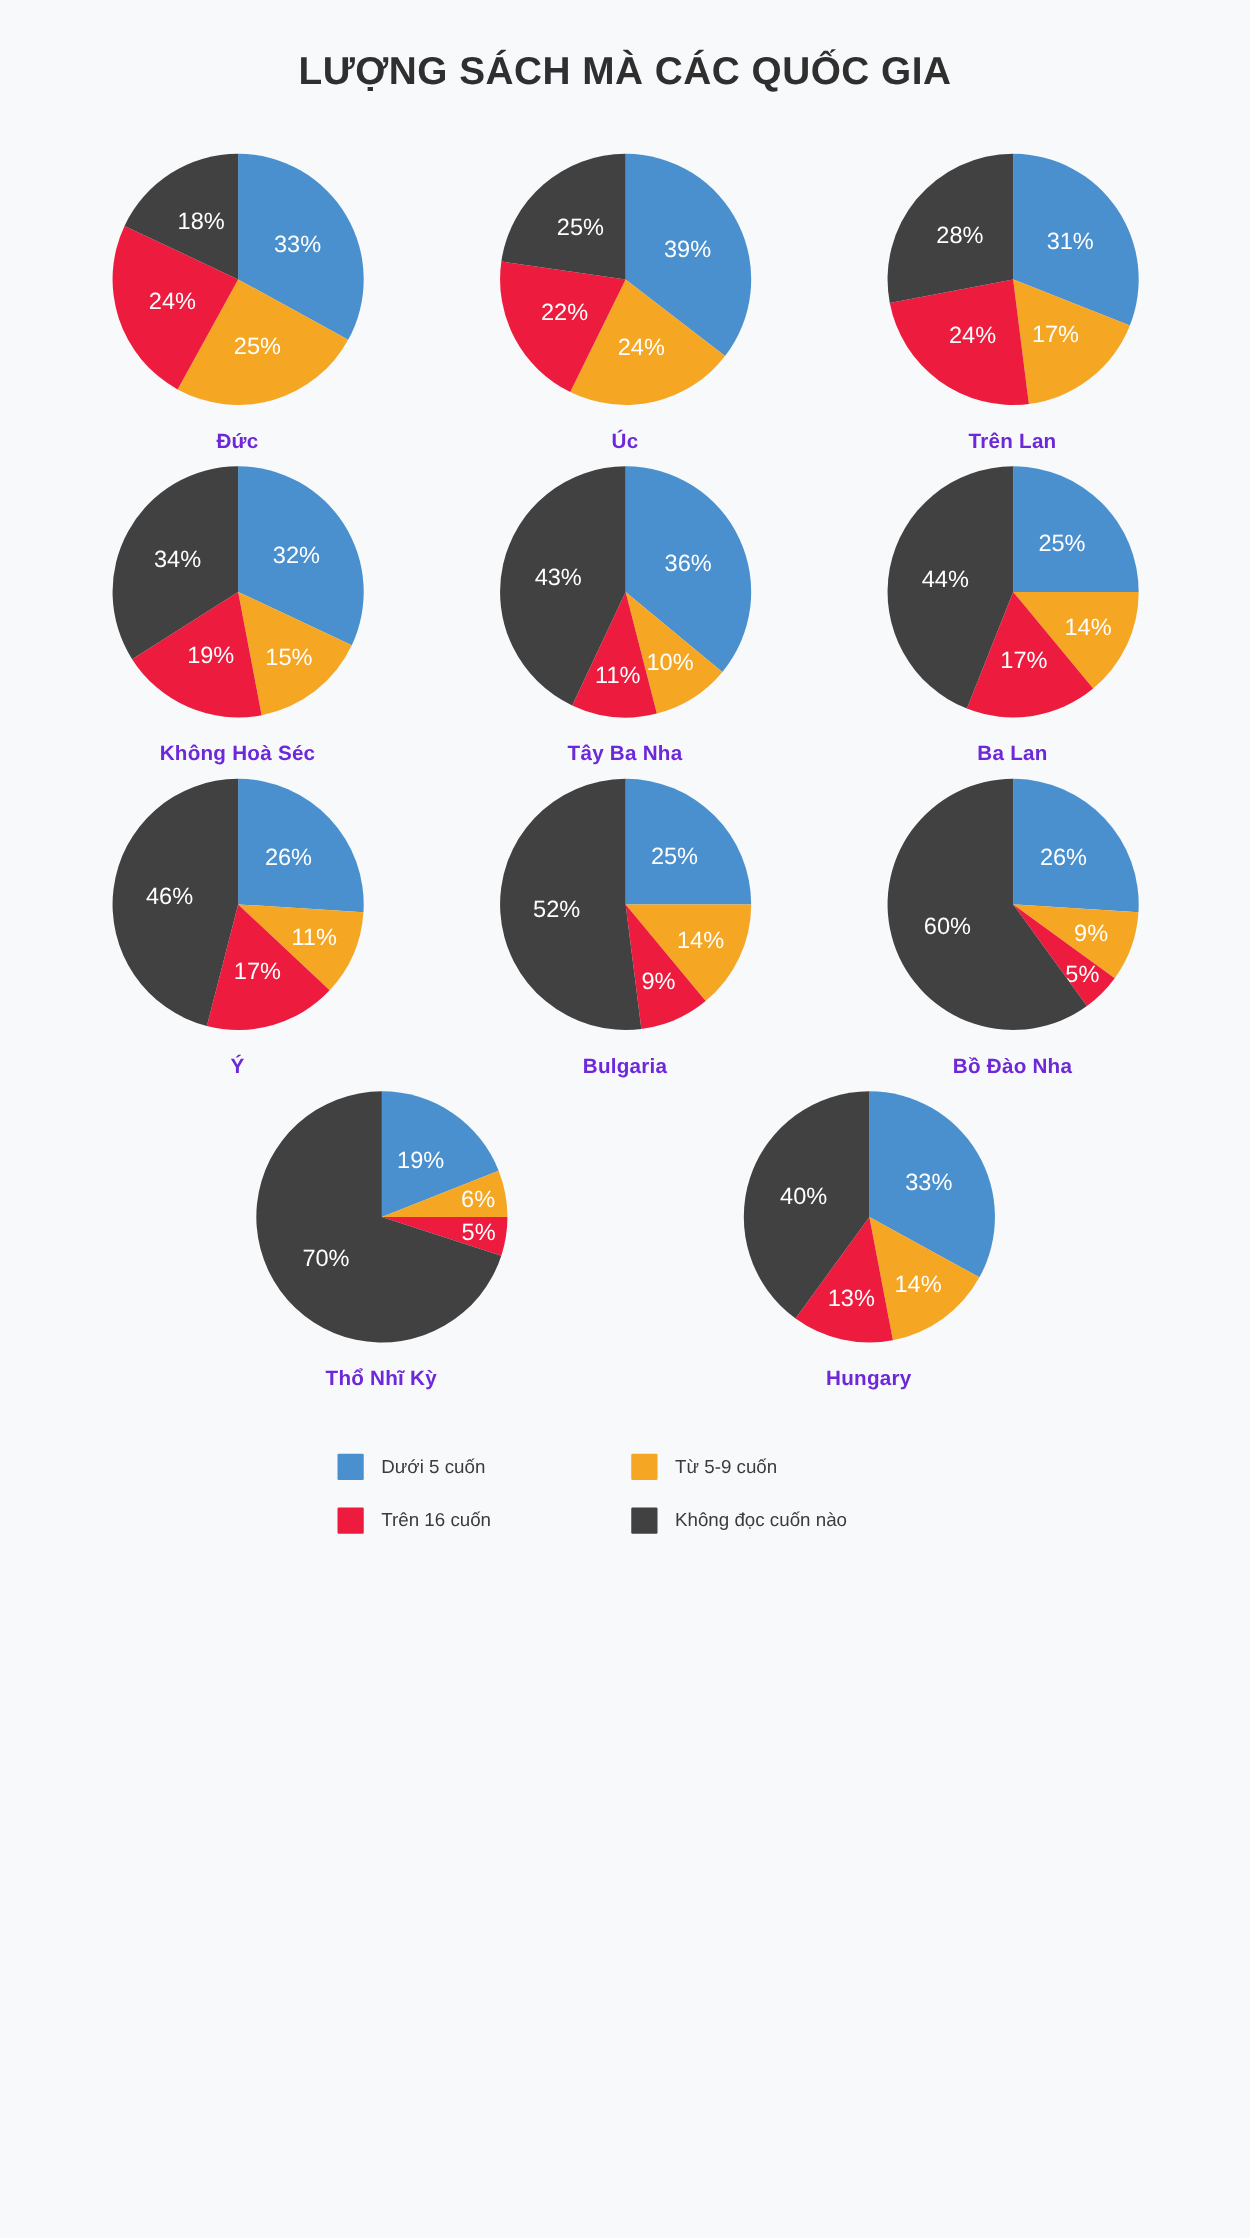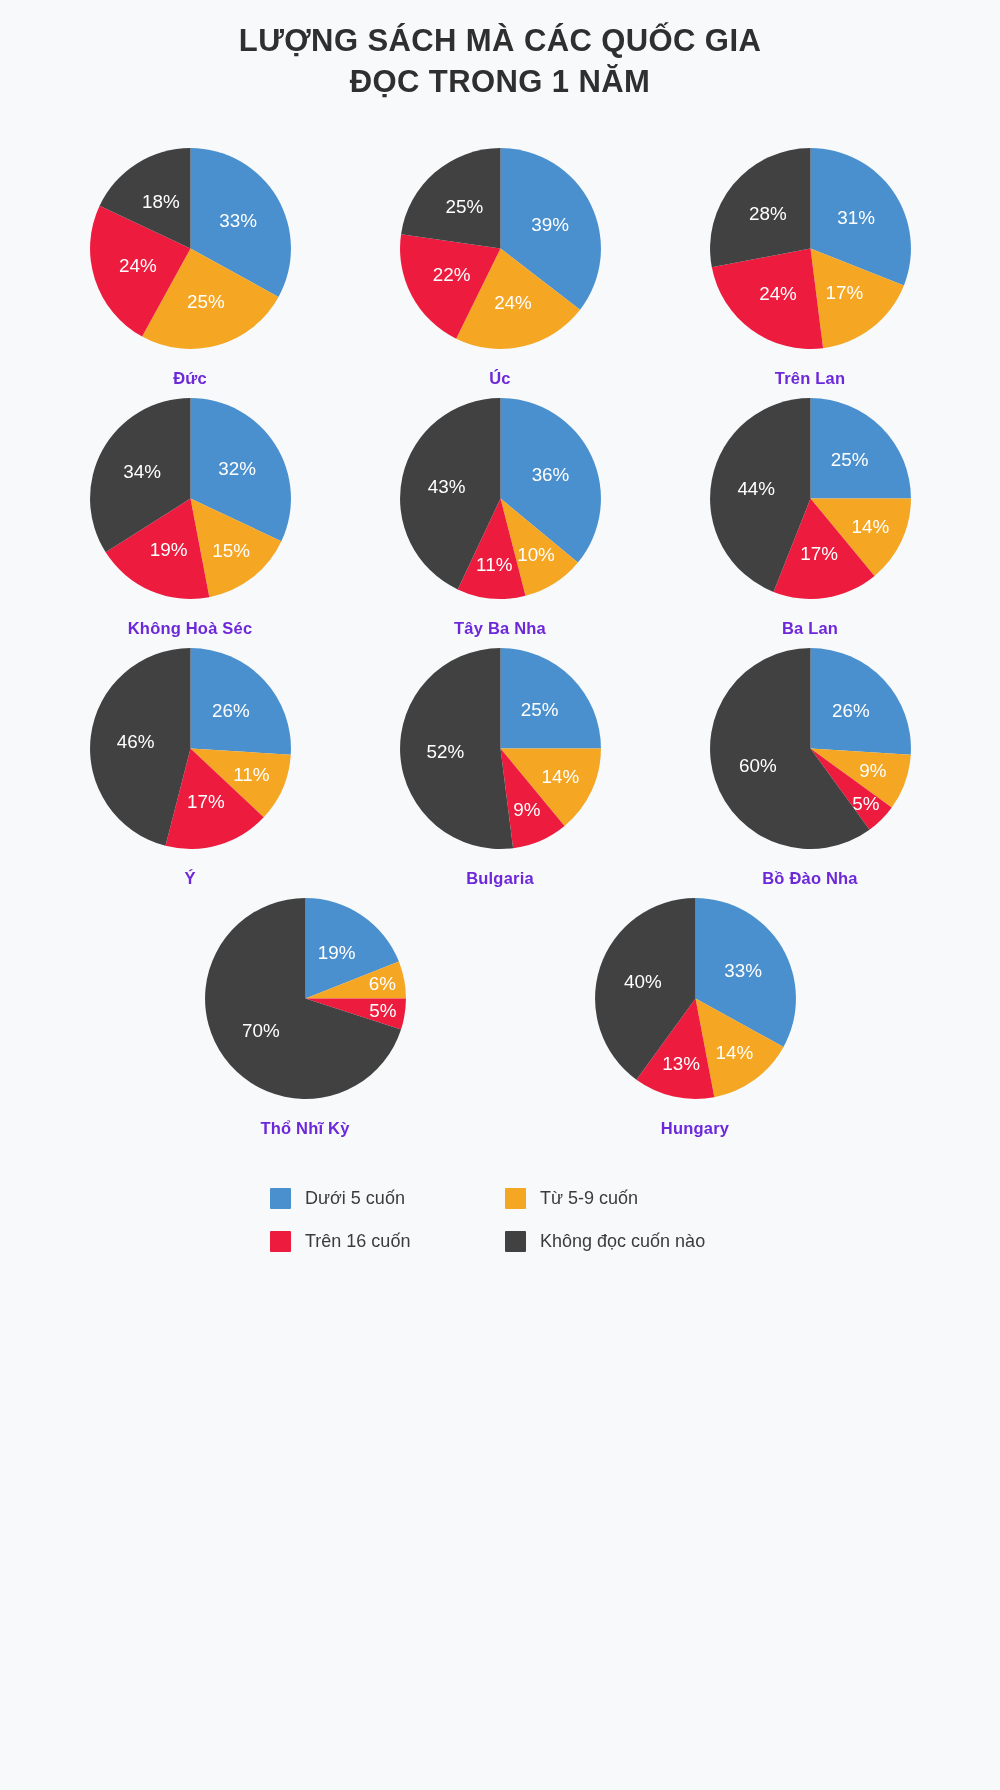--- a/index.html
+++ b/index.html
@@ -17,21 +17,21 @@
     overflow: hidden;
   }
 
   .infographic {
     width: 1000px;
     height: 1790px;
     position: relative;
     display: flex;
     flex-direction: column;
     align-items: center;
-    padding-top: 20px;
+    padding-top: 36px;
   }
 
   
   .title-block {
     width: 100%;
     text-align: center;
     margin-bottom: 44px;
   }
   .title-line {
     font-size: 31px;
@@ -104,33 +104,32 @@
     align-items: center;
     gap: 14px;
   }
   .legend-swatch {
     width: 21px;
     height: 21px;
     flex: 0 0 21px;
     border-radius: 1px;
   }
   .legend-text {
-    font-size: 18px;
+    font-size: 15px;
     color: #3b3b3b;
     white-space: nowrap;
   }
 </style>
 </head>
 <body>
 
 <div class="infographic">
 
   <div class="title-block">
     <div class="title-line">LƯỢNG SÁCH MÀ CÁC QUỐC GIA</div>
-    <div class="title-line">ĐỌC TRONG 1 NĂM</div>
   </div>
 
   <div class="chart-rows">
       <div class="chart-row row-3col">
         <div class="pie-cell">
           <div class="pie-wrap">
             <svg viewBox="0 0 100 100">
               <path d="M 50 50 L 50.000 1.000 A 49 49 0 0 1 92.939 73.606 Z" fill="#4a90ce"></path>
               <text x="73.20" y="36.28" class="slice-text" fill="#ffffff">33%</text>
               <path d="M 50 50 L 92.939 73.606 A 49 49 0 0 1 26.394 92.939 Z" fill="#f5a623"></path>

